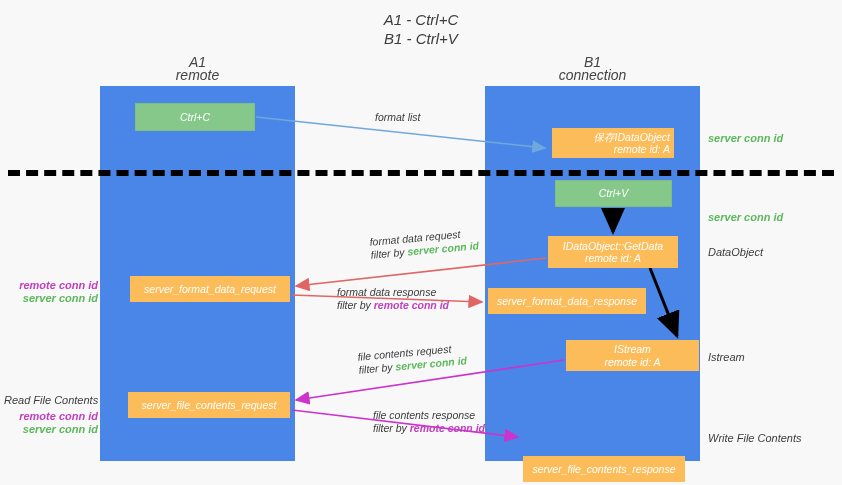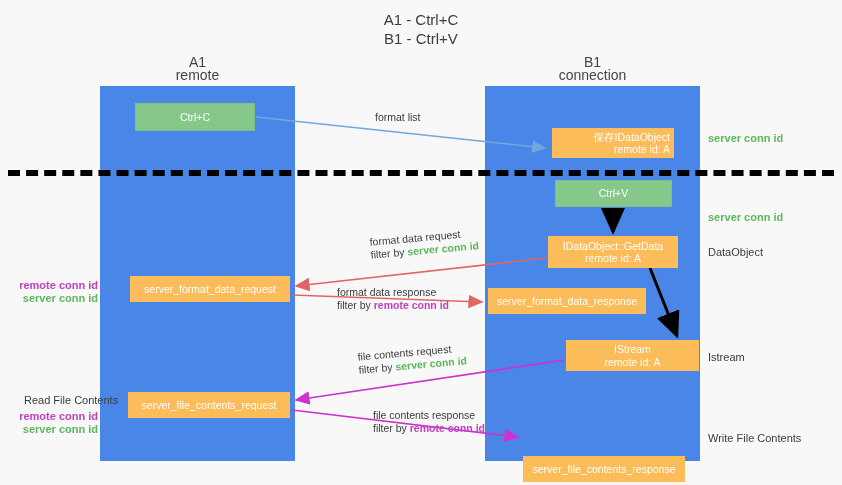--- a/index.html
+++ b/index.html
@@ -11,20 +11,21 @@
     font-family: "Liberation Sans", sans-serif;
     width: 842px;
     height: 485px;
     overflow: hidden;
   }
   #stage {
     position: relative;
     width: 842px;
     height: 485px;
     background: #f8f8f8;
+    font-style: italic;
   }
   .lane {
     position: absolute;
     background: #4a86e8;
   }
   #lane-a1 { left: 100px; top: 86px; width: 195px; height: 375px; }
   #lane-b1 { left: 485px; top: 86px; width: 215px; height: 375px; }
 
   .lane-header {
     position: absolute;
@@ -97,21 +98,21 @@
   .magenta-txt { color: #c040c0; font-weight: bold; }
 
   #lbl-server-1 { left: 708px; top: 131px; }
   #lbl-server-2 { left: 708px; top: 210px; }
   #lbl-dataobject { left: 708px; top: 245px; }
   #lbl-istream { left: 708px; top: 350px; }
   #lbl-write-file { left: 708px; top: 431px; }
 
   #lbl-left-conn-1 { left: 8px; top: 279px; text-align: right; width: 90px; }
   #lbl-left-conn-2 { left: 8px; top: 410px; text-align: right; width: 90px; }
-  #lbl-read-file   { left: 24px; top: 393px; width: 100px; }
+  #lbl-read-file   { left: 4px; top: 393px; width: 100px; }
   .conn-pair span { display: block; font-size: 11px; line-height: 13px; }
 
   .arrow-label {
     position: absolute;
     font-size: 10.5px;
     line-height: 13px;
     color: #3c3c3c;
     white-space: nowrap;
   }
   .arrow-label .row { display: block; }

